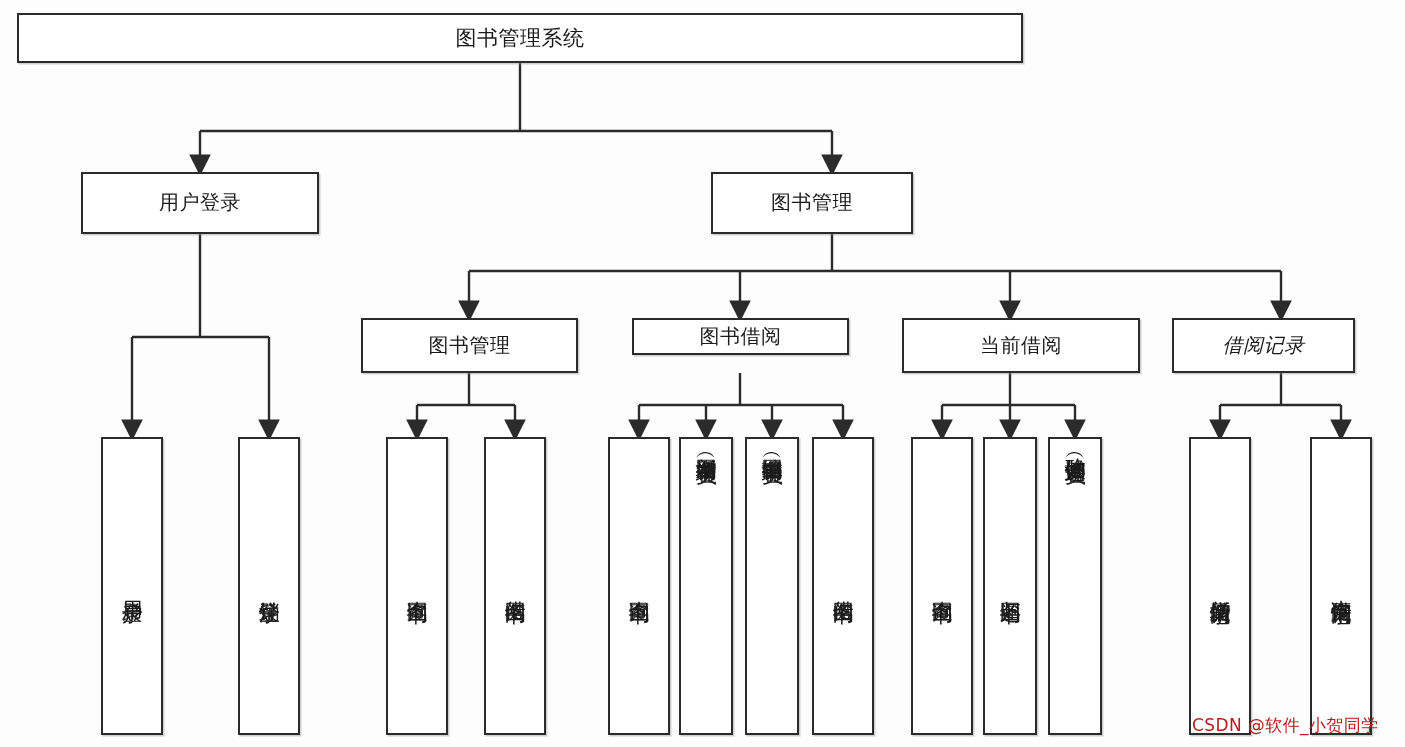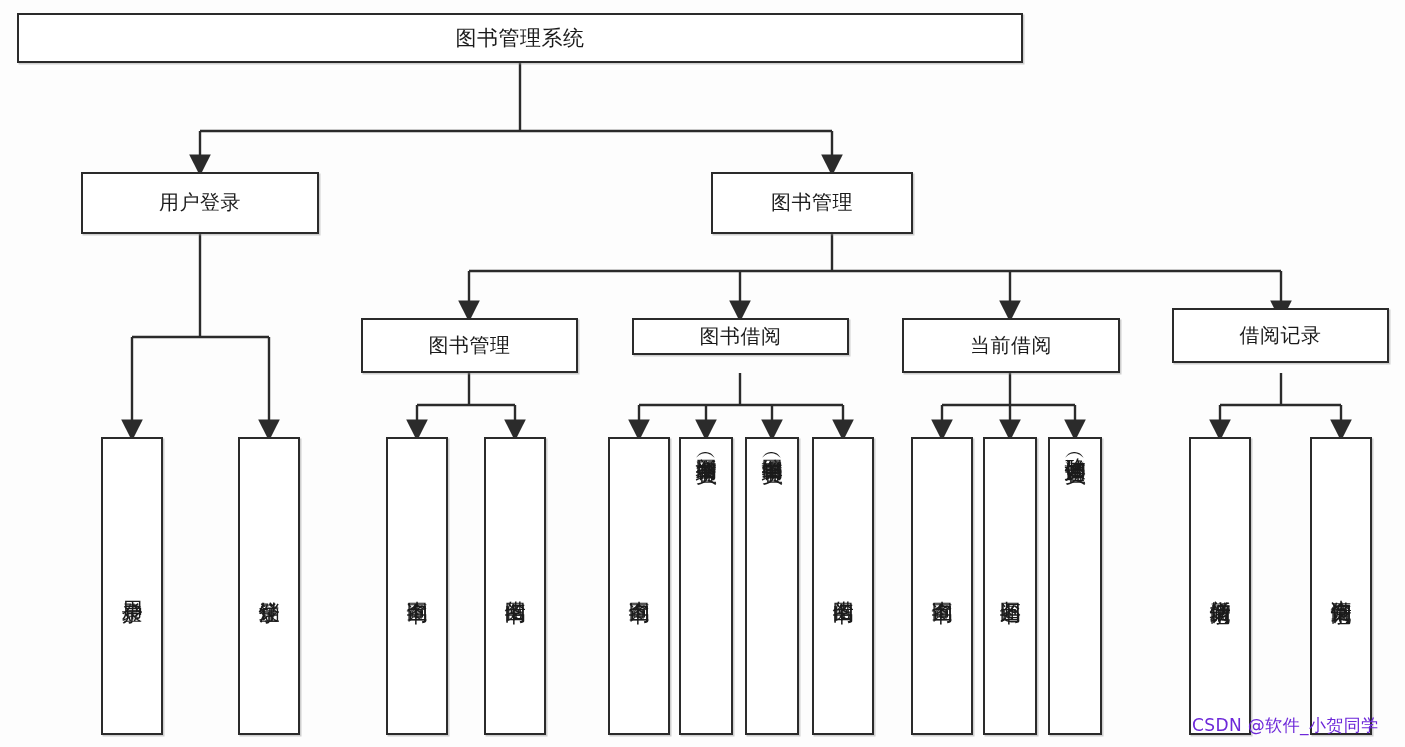--- a/index.html
+++ b/index.html
@@ -52,21 +52,21 @@
   .node.vert.topalign {
     justify-content: flex-start;
     padding-top: 2px;
   }
   .node.root {
     font-size: 21px;
   }
   .watermark {
     position: absolute;
     font-size: 17px;
-    color: #6d28d9;
+    color: #b91c1c;
     white-space: nowrap;
     letter-spacing: 0.4px;
   }
 </style>
 </head>
 <body>
 
 <div id="stage">
 
   <svg id="wires" viewBox="0 0 1405 747" xmlns="http://www.w3.org/2000/svg">
@@ -119,22 +119,22 @@
     </g>
   </svg>
 
   <div class="node horiz root" style="left:17px;top:13px;width:1006px;height:50px;">图书管理系统</div>
 
   <div class="node horiz" style="left:81px;top:172px;width:238px;height:62px;">用户登录</div>
   <div class="node horiz" style="left:711px;top:172px;width:202px;height:62px;">图书管理</div>
 
   <div class="node horiz" style="left:361px;top:318px;width:217px;height:55px;">图书管理</div>
   <div class="node horiz" style="left:632px;top:318px;width:217px;height:37px;">图书借阅</div>
-  <div class="node horiz" style="left:902px;top:318px;width:218px;height:55px;">当前借阅</div>
-  <div class="node horiz" style="left:1172px;top:308px;width:217px;height:55px;">借阅记录</div>
+  <div class="node horiz" style="left:902px;top:318px;width:238px;height:55px;">当前借阅</div>
+  <div class="node horiz" style="left:1172px;top:318px;width:183px;height:55px;font-style:italic;">借阅记录</div>
 
   <div class="node vert" style="left:101px;top:437px;width:62px;height:298px;">用户登录</div>
   <div class="node vert" style="left:238px;top:437px;width:62px;height:298px;">注销登录</div>
 
   <div class="node vert" style="left:386px;top:437px;width:62px;height:298px;">查询图书</div>
   <div class="node vert" style="left:484px;top:437px;width:62px;height:298px;">借阅图书</div>
 
   <div class="node vert" style="left:608px;top:437px;width:62px;height:298px;">查询图书</div>
   <div class="node vert topalign" style="left:679px;top:437px;width:54px;height:298px;">新增图书（管理员）</div>
   <div class="node vert topalign" style="left:745px;top:437px;width:54px;height:298px;">编辑图书（管理员）</div>

